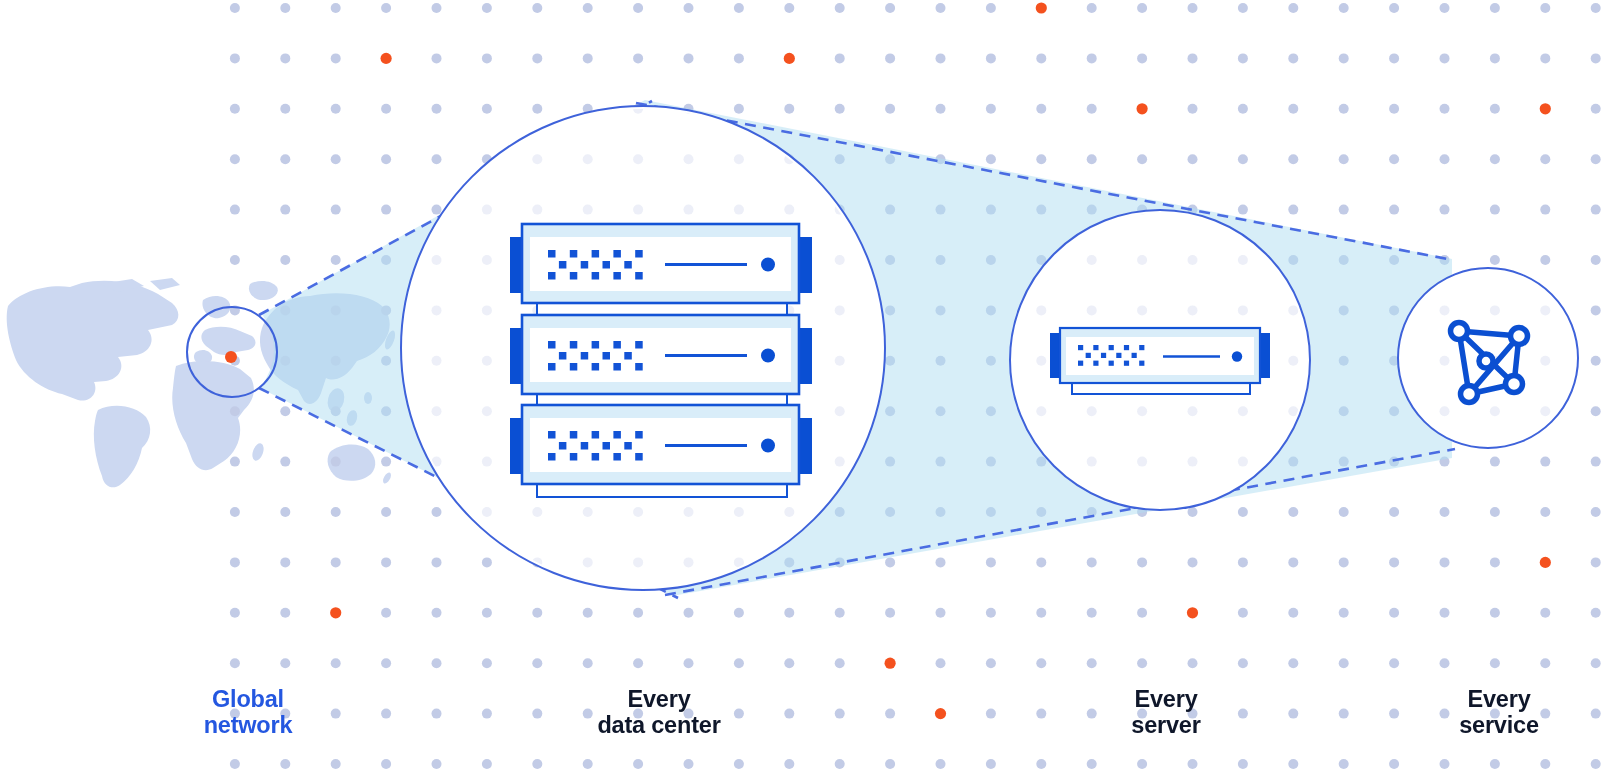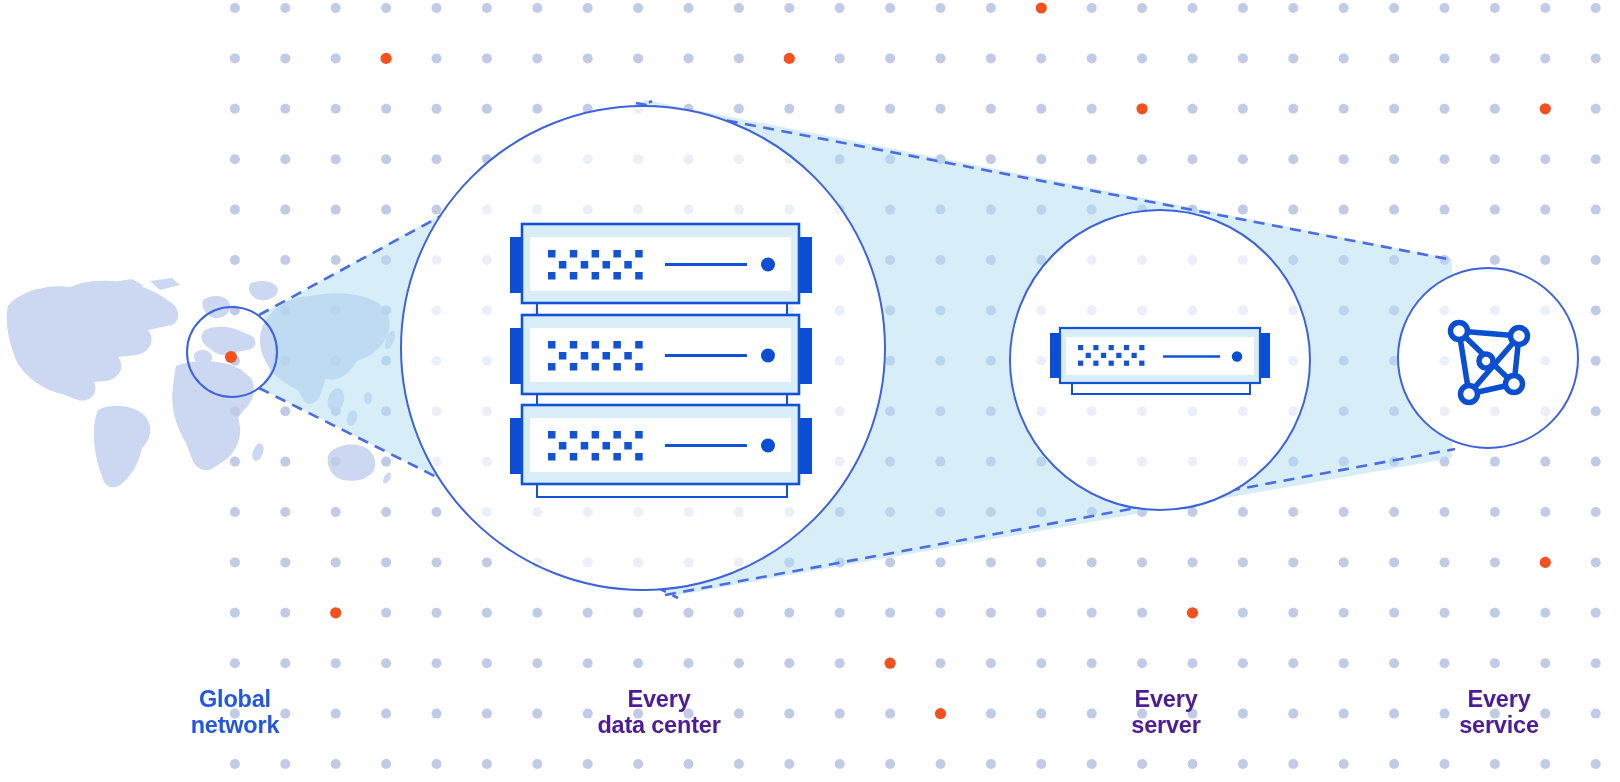--- a/index.html
+++ b/index.html
@@ -1,23 +1,23 @@
 <!DOCTYPE html>
 <html><head>
 <meta charset="utf-8">
 <style>
   html,body{margin:0;padding:0;background:#fff;}
   #stage{position:relative;width:1620px;height:782px;overflow:hidden;
          font-family:"Liberation Sans", sans-serif;background:#fff;}
   #scene{position:absolute;left:0;top:0;}
   .stage-label{position:absolute;top:686px;width:300px;margin-left:-150px;
     font-size:23.5px;font-weight:700;line-height:26px;text-align:center;
-    white-space:pre-line;letter-spacing:-0.2px;color:#4c1d95;}
+    white-space:pre-line;letter-spacing:-0.2px;color:#0f172a;}
   .stage-label.blue{color:#2457e0;}
-  .lbl-1{left:235px;} .lbl-2{left:659px;} .lbl-3{left:1166px;} .lbl-4{left:1499px;}
+  .lbl-1{left:248px;} .lbl-2{left:659px;} .lbl-3{left:1166px;} .lbl-4{left:1499px;}
 </style>
 </head>
 <body>
 
 <div id="stage">
   <svg id="scene" width="1620" height="782" viewBox="0 0 1620 782">
     <defs>
       <clipPath id="circlesClip">
         <circle cx="643" cy="348" r="239"></circle>
         <circle cx="1160" cy="360" r="147"></circle>

